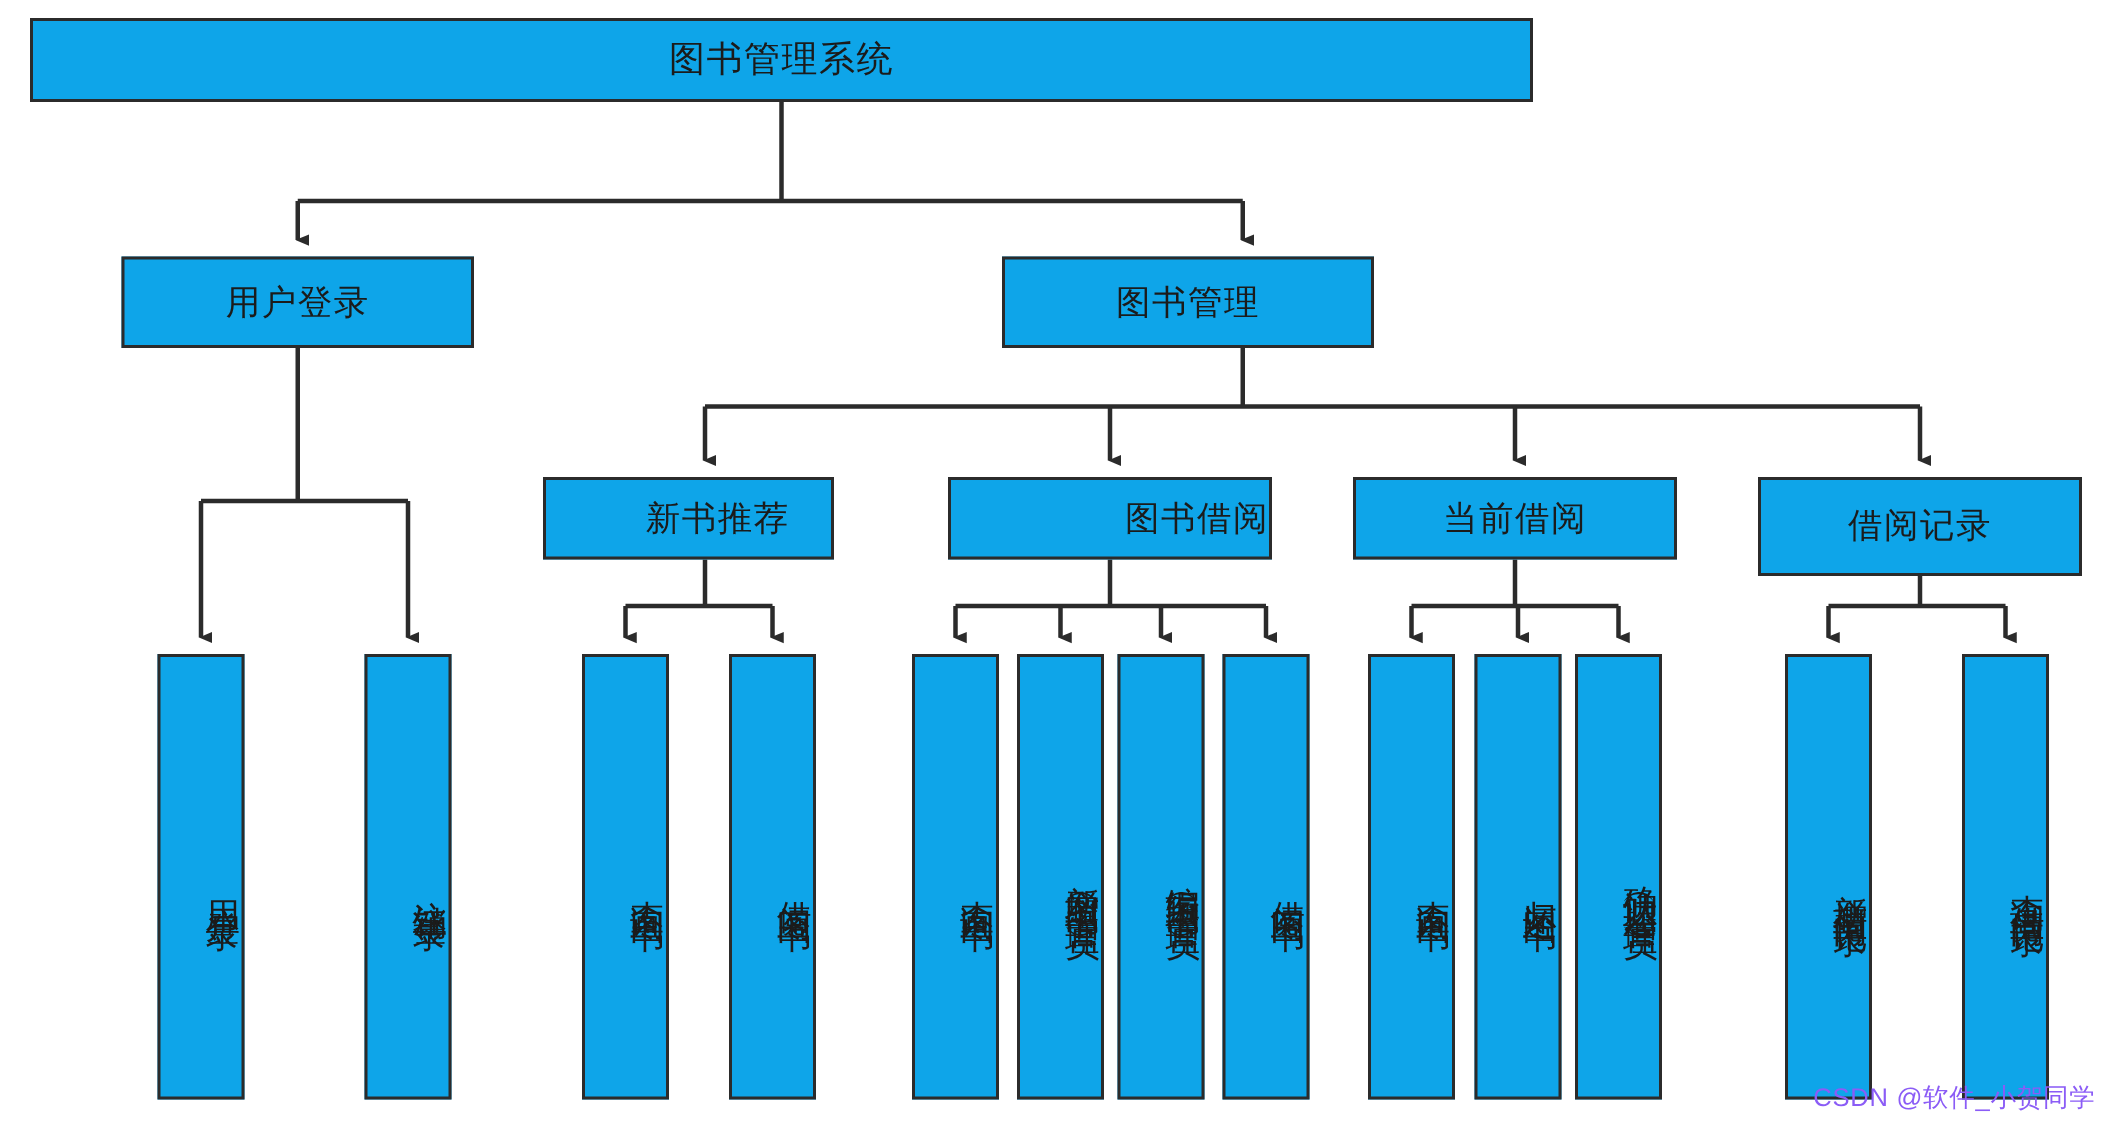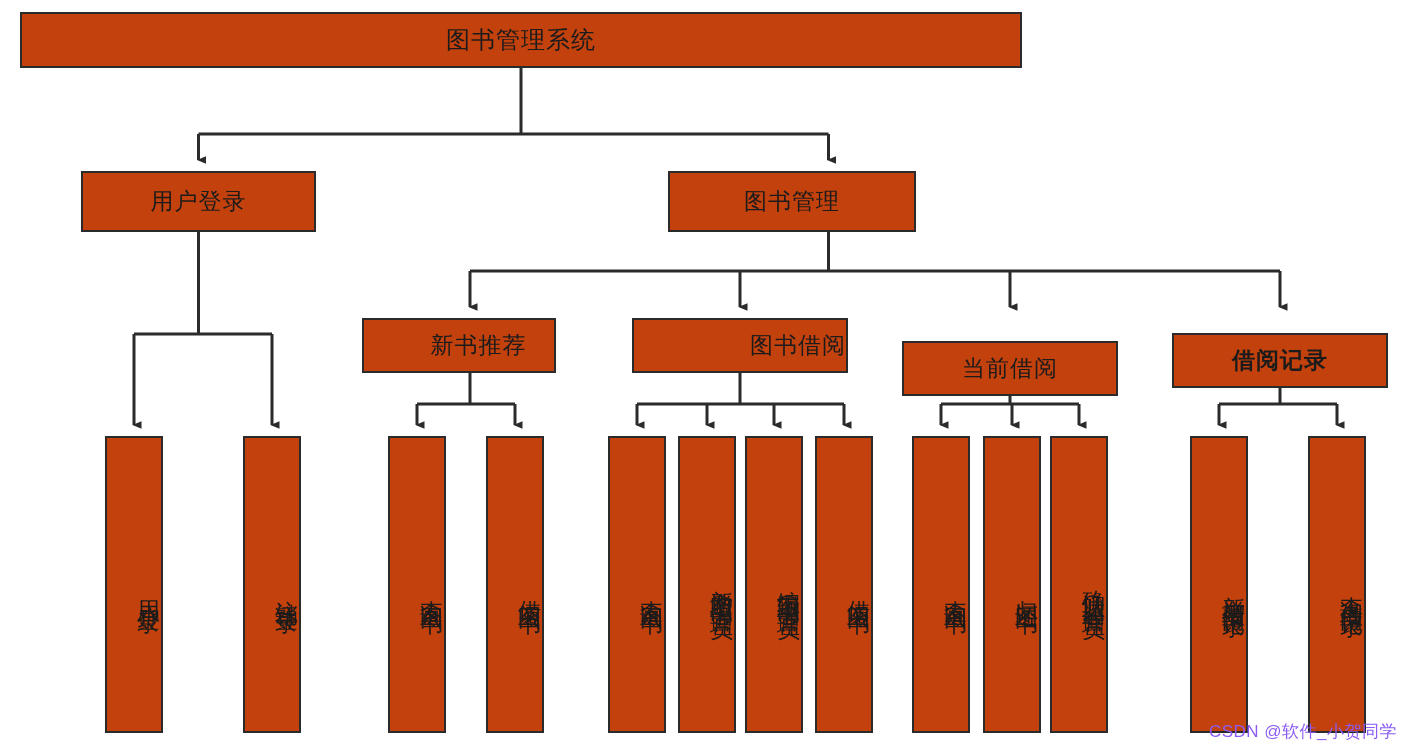--- a/index.html
+++ b/index.html
@@ -10,21 +10,21 @@
     font-family:"Liberation Sans","DejaVu Sans",sans-serif;
     overflow:hidden;
   }
   #canvas{position:relative;width:1405px;height:747px;}
 
   svg#wires{position:absolute;left:0;top:0;width:1405px;height:747px;}
 
   .node{
     position:absolute;
     box-sizing:border-box;
-    background:#c2410c;
+    background:#0ea5e9;
     border:2.5px solid #2b2b2b;
     display:flex;align-items:center;justify-content:center;
     color:#1b1b1b;
     z-index:2;
   }
   .node.horiz{
     font-size:23px;
     letter-spacing:1px;
     line-height:1.1;
   }
@@ -108,24 +108,24 @@
       </div>
       <div class="node horiz" style="left: 668px; top: 171px; width: 248px; height: 61px;">
         <span>图书管理</span>
       </div>
       <div class="node horiz" style="left: 362px; top: 318px; width: 194px; height: 55px; padding-left: 39px;">
         <span>新书推荐</span>
       </div>
       <div class="node horiz" style="left: 632px; top: 318px; width: 216px; height: 55px; justify-content: flex-end;">
         <span>图书借阅</span>
       </div>
-      <div class="node horiz" style="left: 902px; top: 318px; width: 216px; height: 55px; margin-top: 23px;">
+      <div class="node horiz" style="left: 902px; top: 318px; width: 216px; height: 55px;">
         <span>当前借阅</span>
       </div>
-      <div class="node horiz" style="left: 1172px; top: 333px; width: 216px; height: 55px; font-weight: bold;">
+      <div class="node horiz" style="left: 1172px; top: 318px; width: 216px; height: 66px;">
         <span>借阅记录</span>
       </div>
       <div class="node vert" style="left: 105px; top: 436px; width: 58px; height: 297px;">
         <span>用户登录</span>
       </div>
       <div class="node vert" style="left: 243px; top: 436px; width: 58px; height: 297px;">
         <span>注销登录</span>
       </div>
       <div class="node vert" style="left: 388px; top: 436px; width: 58px; height: 297px;">
         <span>查询图书</span>

